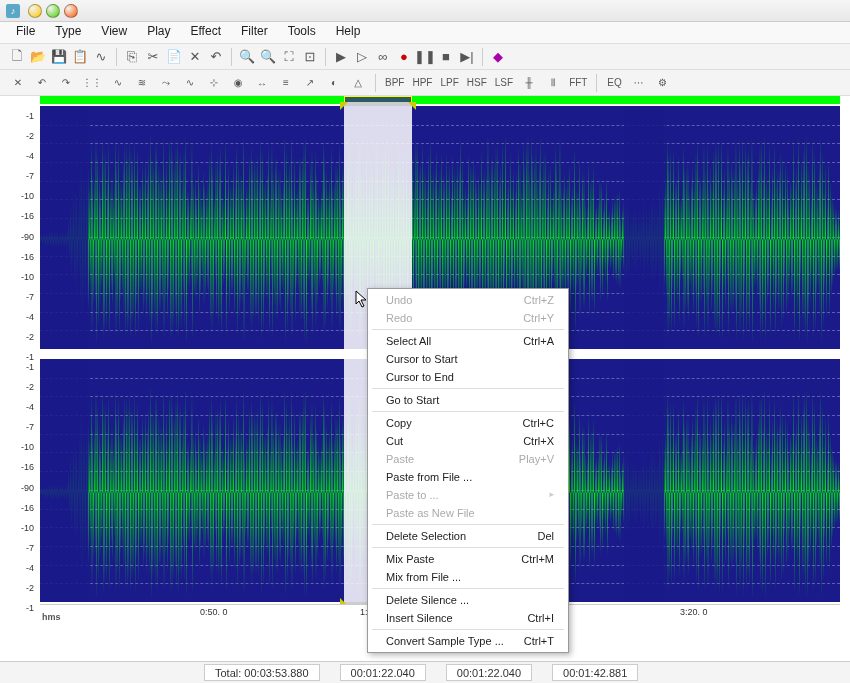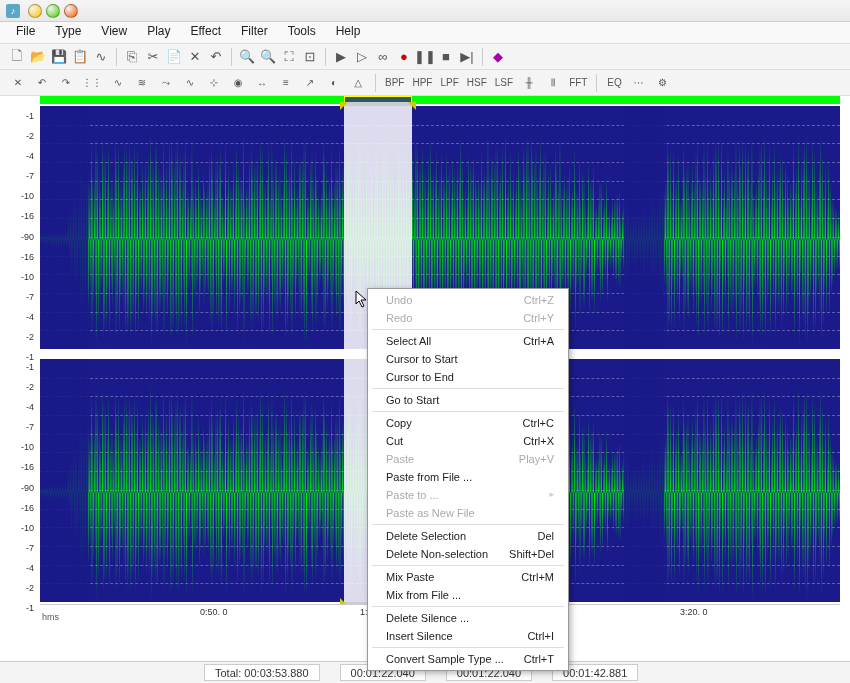--- a/index.html
+++ b/index.html
@@ -48,21 +48,21 @@
 }
 .sel-bar-top::before { left: -4px; border-top-color: #cc0; border-left-color: #cc0; top: 0; }
 .sel-bar-top::after { right: -4px; border-top-color: #cc0; border-right-color: #cc0; top: 0; }
 .sel-bar-bot::before { left: -4px; border-bottom-color: #cc0; border-left-color: #cc0; bottom: 0; }
 .sel-bar-bot::after { right: -4px; border-bottom-color: #cc0; border-right-color: #cc0; bottom: 0; }
 
 .quiet-zone { position: absolute; top: 0; bottom: 0; background: rgba(26,26,138,0.85); }
 
 .ruler-h { position: absolute; left: 40px; right: 10px; bottom: 14px; height: 18px; background: #fff; font-size: 9px; color: #333; border-top: 1px solid #ccc; }
 .ruler-h .htick { position: absolute; top: 2px; }
-.ruler-h .hlabel { position: absolute; left: 2px; bottom: 0; font-size: 9px; color: #555; }
+.ruler-h .hlabel { position: absolute; left: 2px; bottom: 0; font-size: 9px; color: #555; font-weight: bold; }
 
 .context-menu { position: absolute; left: 367px; top: 192px; width: 202px; background: #fff; border: 1px solid #999; box-shadow: 2px 2px 6px rgba(0,0,0,0.3); font-size: 11px; color: #222; z-index: 100; padding: 2px 0; }
 .cm-item { display: flex; justify-content: space-between; padding: 3px 14px 3px 18px; cursor: default; }
 .cm-item.disabled { color: #aaa; }
 .cm-sep { height: 1px; background: #ddd; margin: 2px 4px; }
 .cm-sub::after { content: '▸'; color: #888; font-size: 9px; }
 .cm-item.disabled.cm-sub::after { color: #ccc; }
 
 .cursor-arrow { position: absolute; left: 355px; top: 194px; z-index: 101; width: 16px; height: 20px; pointer-events: none; }
 
@@ -294,24 +294,20 @@
       </div>
       <div class="cm-item disabled">
         <span>Paste as New File</span>
         <span></span>
       </div>
       <div class="cm-sep"></div>
       <div class="cm-item">
         <span>Delete Selection</span>
         <span>Del</span>
       </div>
-      <div class="cm-item">
-        <span>Delete Non-selection</span>
-        <span>Shift+Del</span>
-      </div>
       <div class="cm-sep"></div>
       <div class="cm-item">
         <span>Mix Paste</span>
         <span>Ctrl+M</span>
       </div>
       <div class="cm-item">
         <span>Mix from File ...</span>
         <span></span>
       </div>
       <div class="cm-sep"></div>

